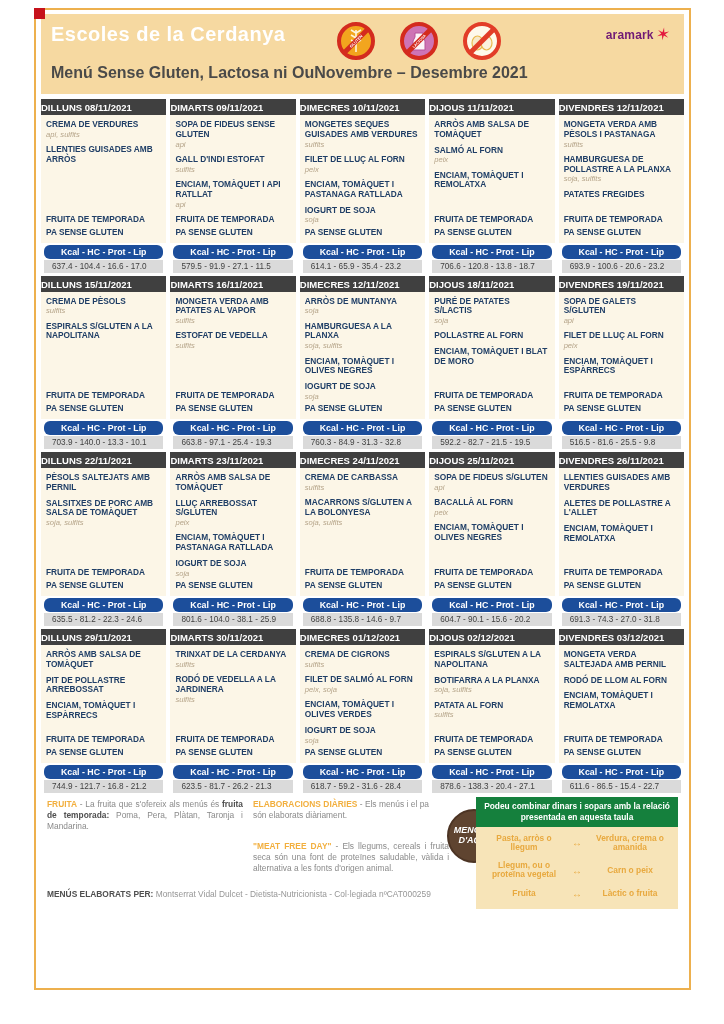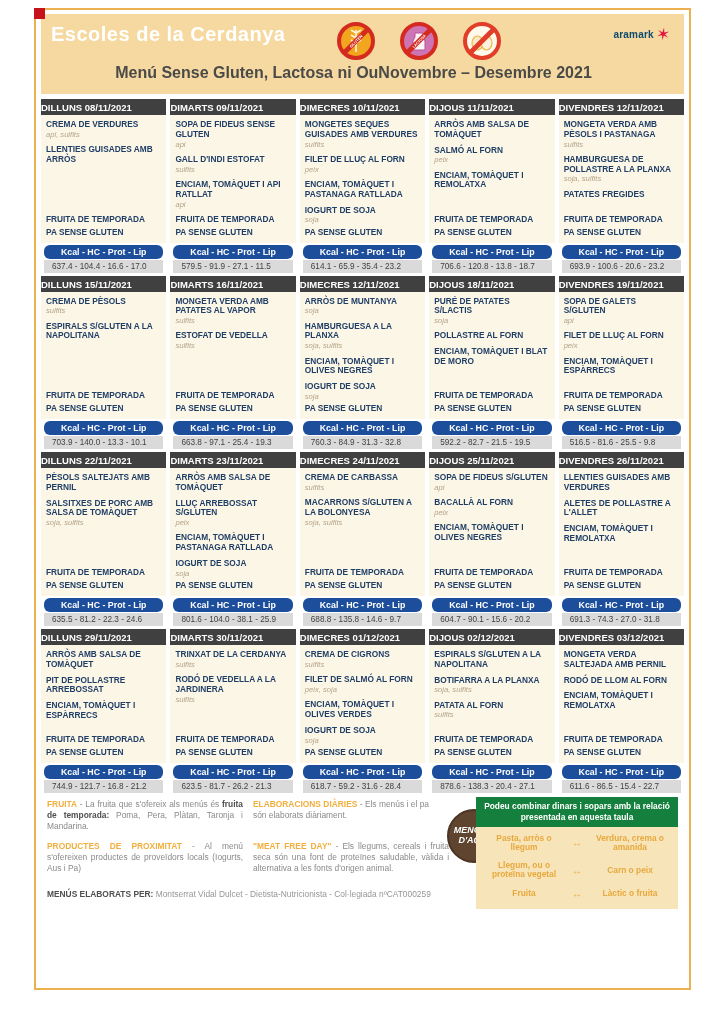--- a/index.html
+++ b/index.html
@@ -7,25 +7,25 @@
   .page { position:relative; width:712px; height:1024px; background:#fff; overflow:hidden; }
   .frame { position:absolute; left:34px; top:8px; width:657px; height:982px;
            border:2px solid #EDB04E; padding:4px 5px; background:#fff; }
   .corner-mark { position:absolute; left:34px; top:8px; width:11px; height:11px; background:#C6121B; z-index:5; }
 
   
   .header-band { position:relative; height:80px; background:#F6D9A1; }
   .school-name { position:absolute; left:10px; top:9px; font-size:20px; font-weight:bold;
                  color:#fff; letter-spacing:.5px; }
   .title-row { position:absolute; left:10px; right:28px; top:50px; display:flex;
-               justify-content:center; color:#4A4A49; font-size:16px; font-weight:bold; }
+               justify-content:flex-start; color:#4A4A49; font-size:16px; font-weight:bold; }
   .icon-row { position:absolute; left:295px; top:7px; display:flex; gap:23px; }
   .allergen-icon { width:40px; height:40px; }
   .brand { position:absolute; right:14px; top:12px; display:flex; align-items:center; gap:2px; }
-  .brand-text { font-size:10px; font-weight:bold; color:#0c4a6e; letter-spacing:.2px; }
+  .brand-text { font-size:12px; font-weight:bold; color:#701a75; letter-spacing:.2px; }
   .brand-star { color:#E3173E; font-size:17px; line-height:1; transform:rotate(8deg); }
 
   
   .weeks { margin-top:5px; }
   .week-row { display:flex; gap:4px; margin-bottom:3px; }
   .day-col { flex:1; display:flex; flex-direction:column; min-width:0; }
   .day-header { background:#404040; color:#fff; font-weight:bold; font-size:9.5px;
                 text-align:left; padding:3px 0 2px; white-space:nowrap; }
   .day-body { background:#FCF6E7; flex:1; padding:5px 5px 2px; display:flex;
               flex-direction:column; overflow:hidden; height:132px; }
@@ -664,23 +664,20 @@
         </div>
       </div>
 
     <div class="footer">
       <div class="note note-elab">
         <span class="note-label">ELABORACIONS DIÀRIES</span><span> - Els menús i el pa són elaborats diàriament.</span>
       </div>
       <div class="note note-fruita">
         <span class="note-label">FRUITA</span><span> - La fruita que s'ofereix als menús és </span><span class="note-strong">fruita de temporada:</span><span> Poma, Pera, Plàtan, Taronja i Mandarina.</span>
       </div>
-      <div class="note note-productes">
-        <span class="note-label">PRODUCTES DE PROXIMITAT</span><span> - Al menú s'ofereixen productes de proveïdors locals (Iogurts, Aus i Pa)</span>
-      </div>
       <div class="note note-meatfree">
         <span class="note-label">"MEAT FREE DAY"</span><span> - Els llegums, cereals i fruita seca són una font de proteïnes saludable, vàlida i alternativa a les fonts d'origen animal.</span>
       </div>
 
       <div class="badge">
         <span class="badge-leaf"></span>
         <span class="badge-l1">MENGEM</span>
         <span class="badge-l2">D'AQUÍ</span>
       </div>
 

